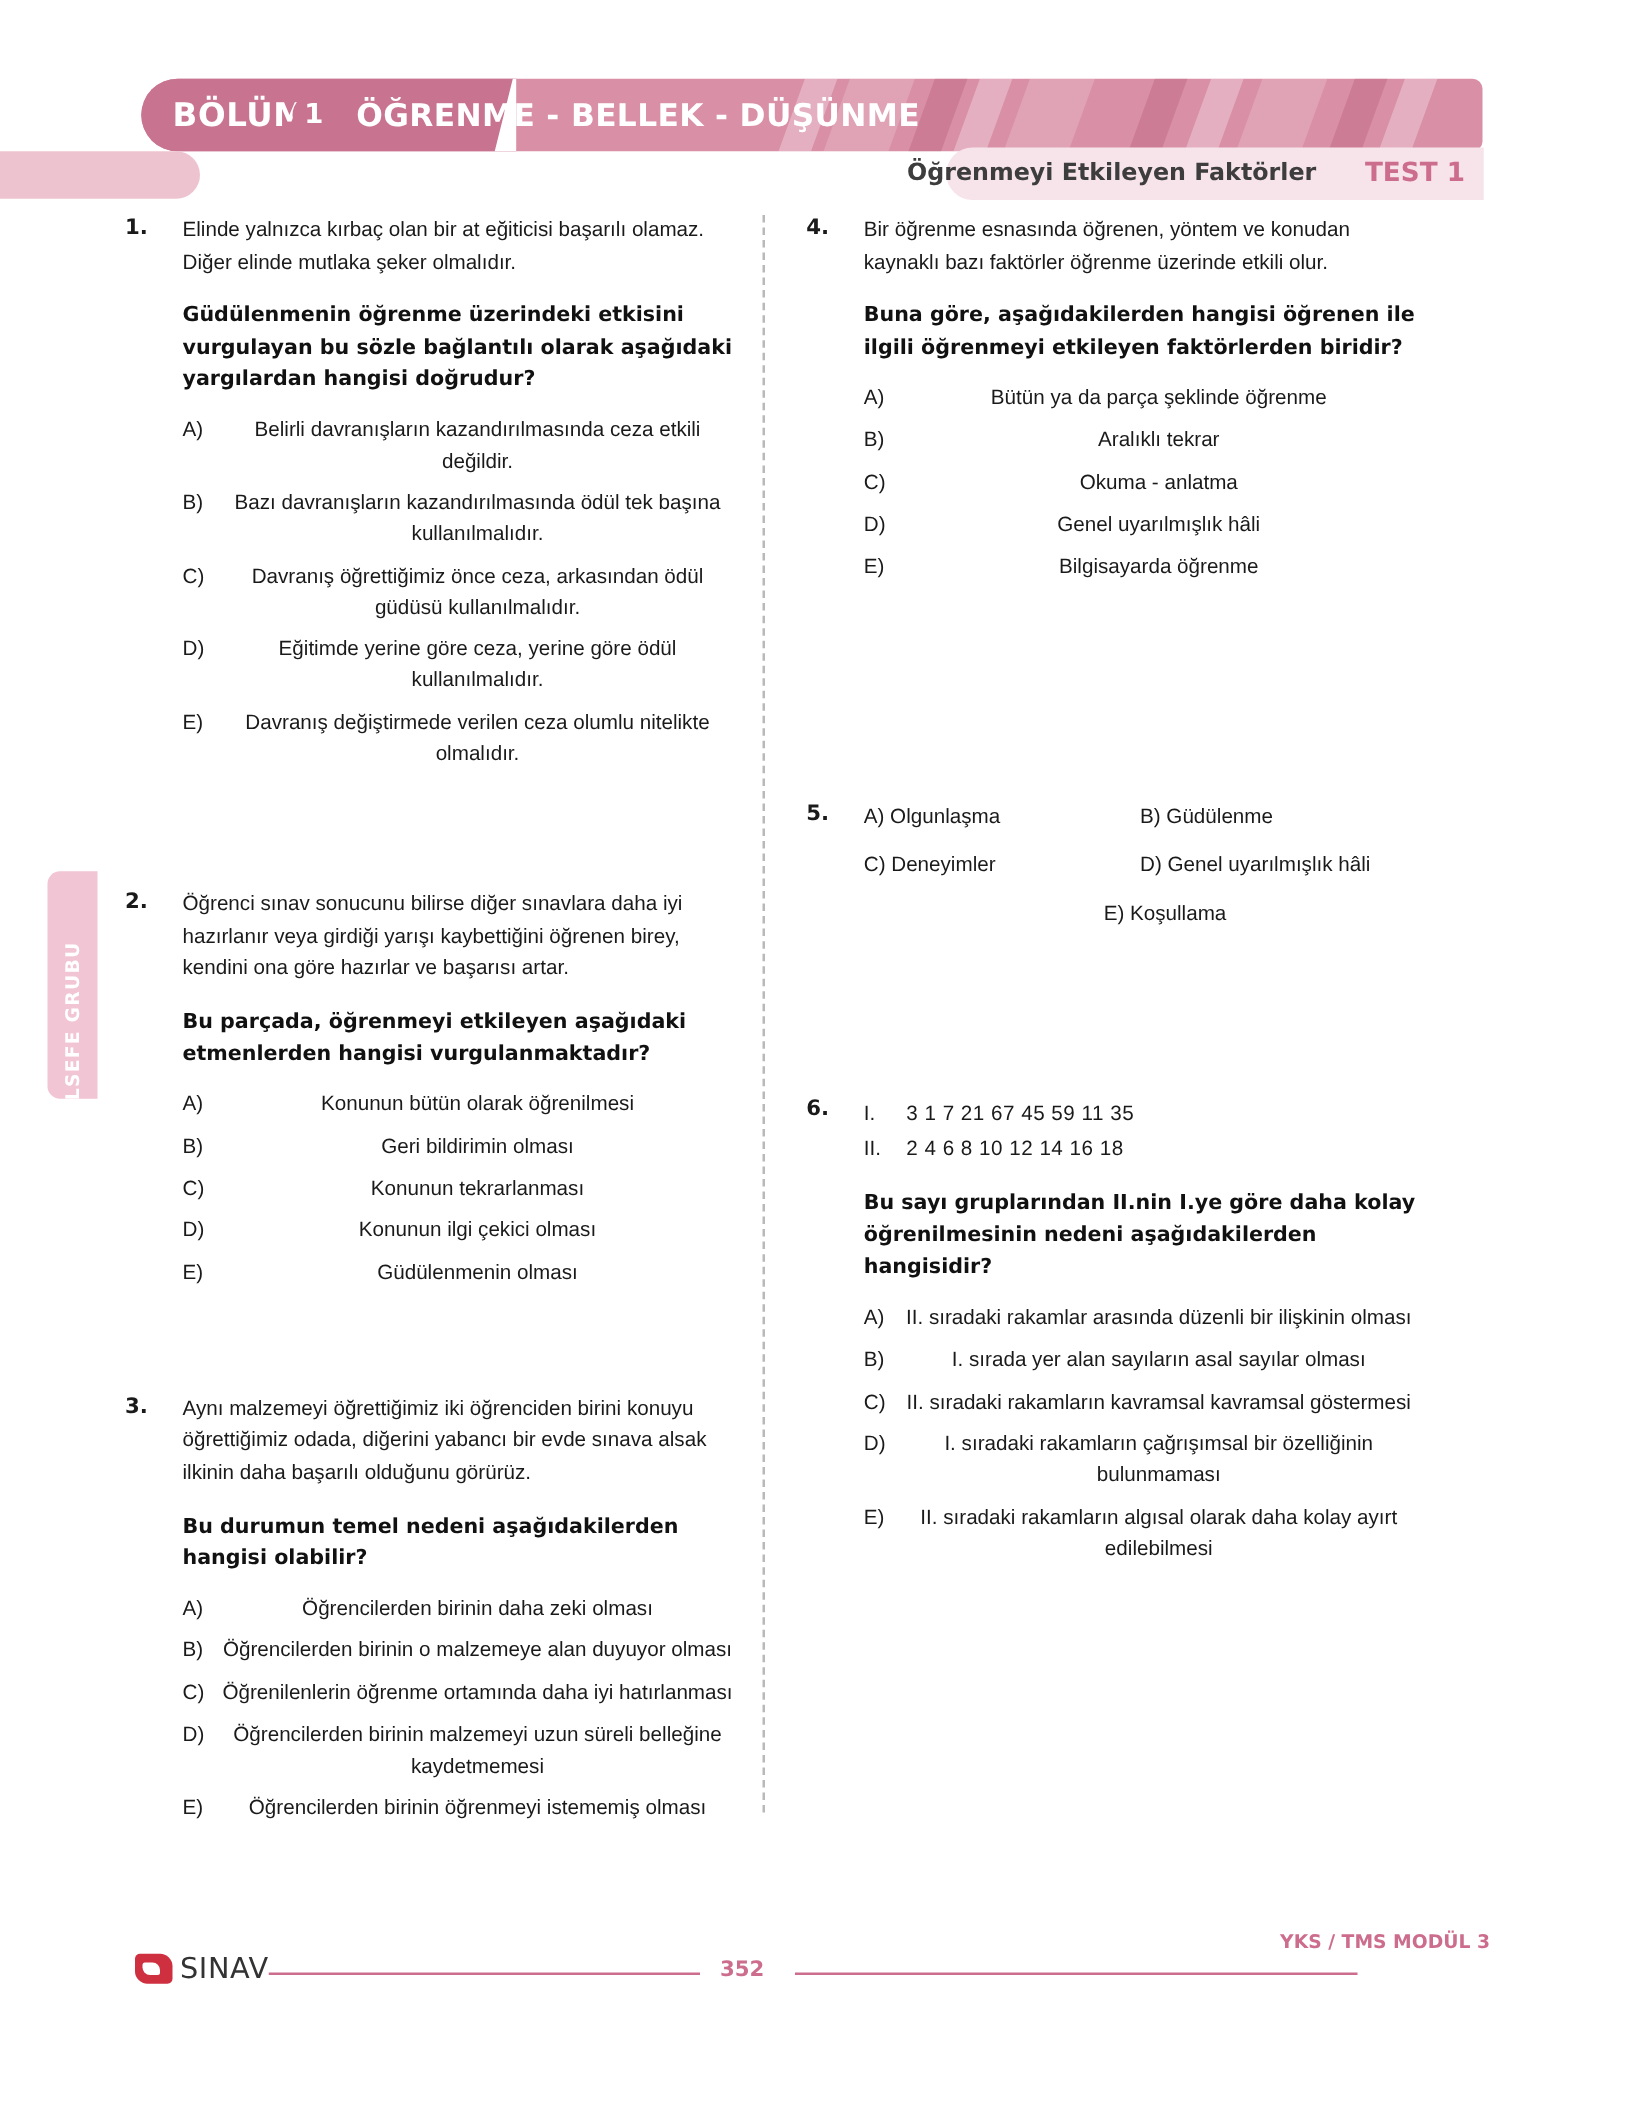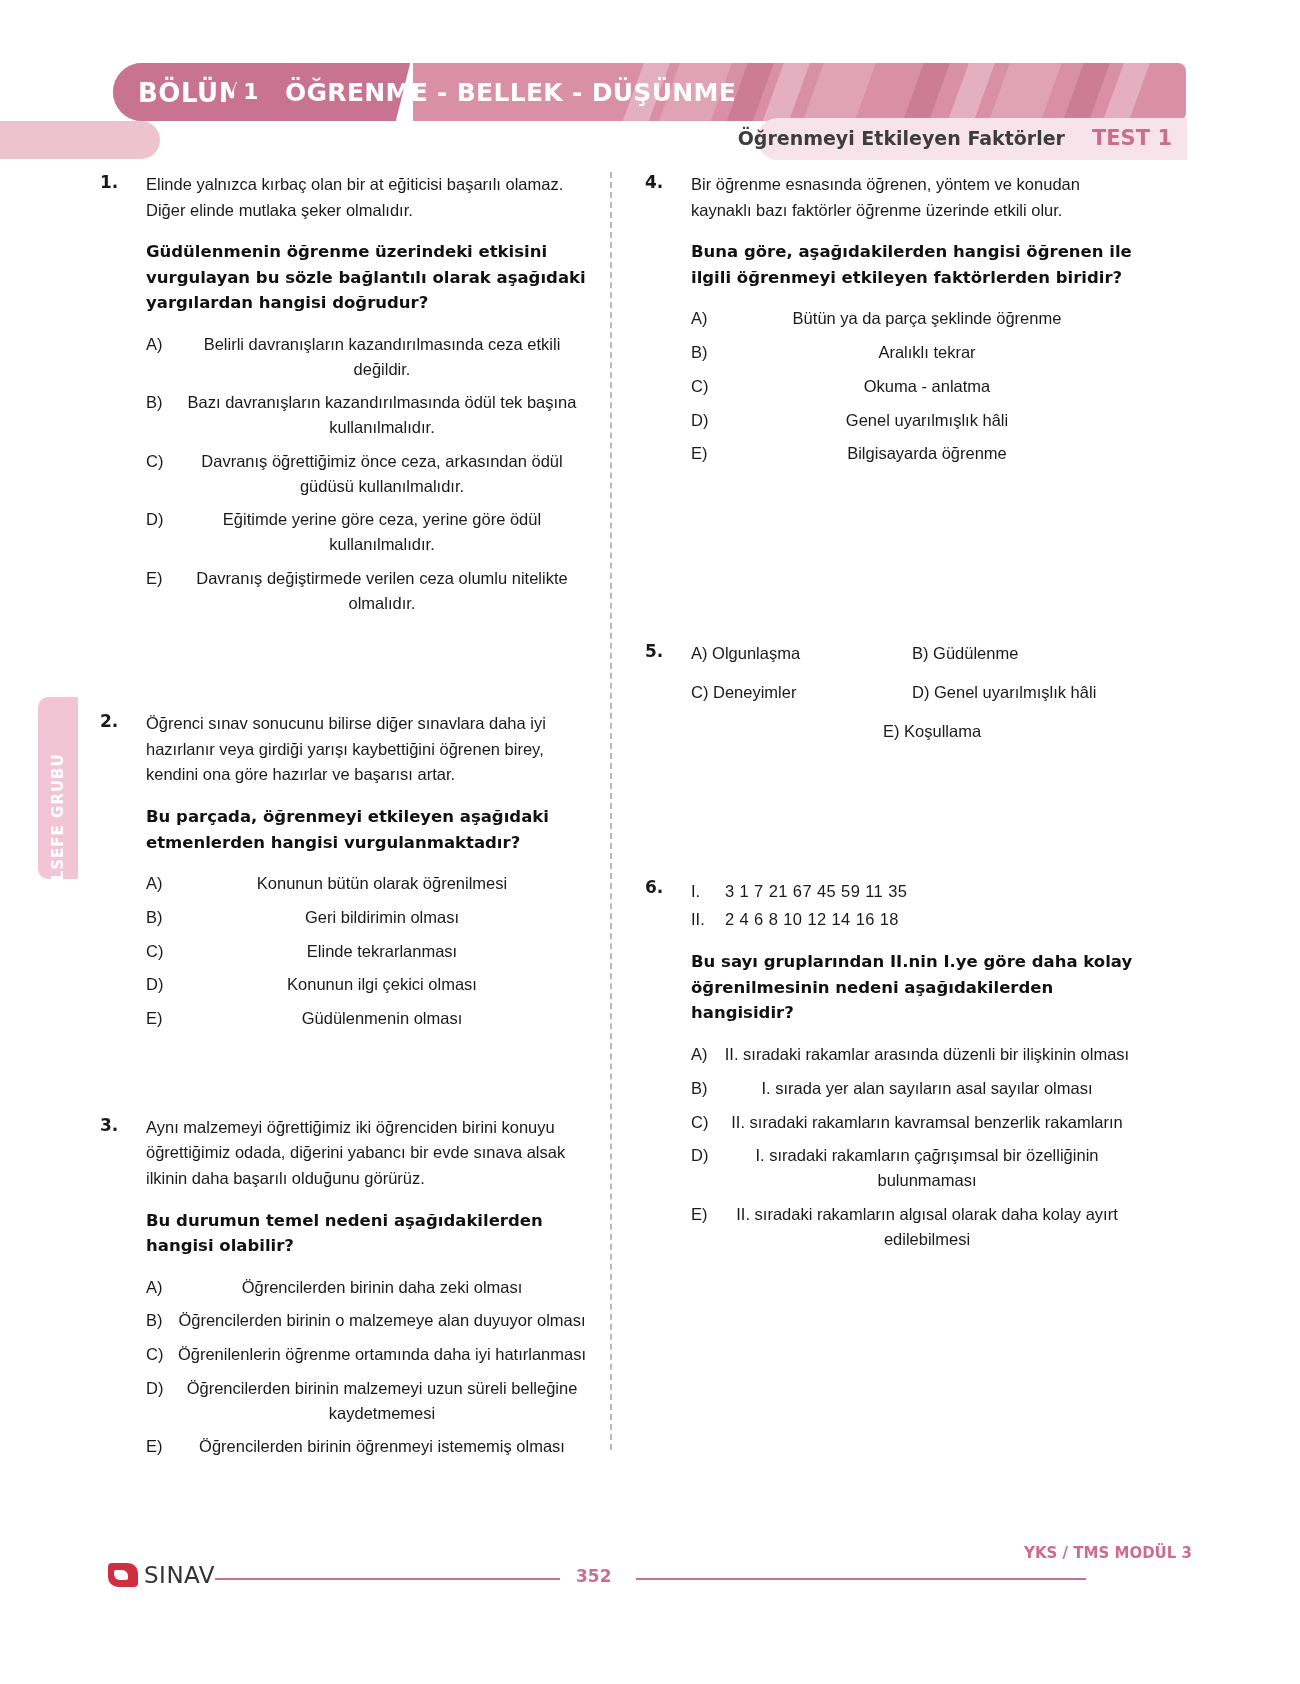--- a/index.html
+++ b/index.html
@@ -110,21 +110,21 @@
   .subheader-right {
     position: absolute;
     right: 113px; top: 118px;
     width: 430px;
     height: 42px;
     background: #f7e3ea;
     border-radius: 21px 0 0 21px;
   }
   .test-topic {
     position: absolute;
-    right: 235px; top: 127px;
+    right: 247px; top: 127px;
     font-size: 19px;
     font-weight: bold;
     color: #3d3d3d;
     font-family: "DejaVu Sans", sans-serif;
     white-space: nowrap;
   }
   .test-label {
     position: absolute;
     right: 128px; top: 126px;
     font-size: 21px;
@@ -404,21 +404,21 @@
             <div class="opt">
               <span class="opt-letter">A)</span>
               <span class="opt-text">Konunun bütün olarak öğrenilmesi</span>
             </div>
             <div class="opt">
               <span class="opt-letter">B)</span>
               <span class="opt-text">Geri bildirimin olması</span>
             </div>
             <div class="opt">
               <span class="opt-letter">C)</span>
-              <span class="opt-text">Elinde tekrarlanması</span>
+              <span class="opt-text">Konunun tekrarlanması</span>
             </div>
             <div class="opt">
               <span class="opt-letter">D)</span>
               <span class="opt-text">Konunun ilgi çekici olması</span>
             </div>
             <div class="opt">
               <span class="opt-letter">E)</span>
               <span class="opt-text">Güdülenmenin olması</span>
             </div>
           </div>
@@ -520,21 +520,21 @@
             <div class="opt">
               <span class="opt-letter">A)</span>
               <span class="opt-text">II. sıradaki rakamlar arasında düzenli bir ilişkinin olması</span>
             </div>
             <div class="opt">
               <span class="opt-letter">B)</span>
               <span class="opt-text">I. sırada yer alan sayıların asal sayılar olması</span>
             </div>
             <div class="opt">
               <span class="opt-letter">C)</span>
-              <span class="opt-text">II. sıradaki rakamların kavramsal benzerlik rakamların</span>
+              <span class="opt-text">II. sıradaki rakamların kavramsal kavramsal göstermesi</span>
             </div>
             <div class="opt">
               <span class="opt-letter">D)</span>
               <span class="opt-text">I. sıradaki rakamların çağrışımsal bir özelliğinin bulunmaması</span>
             </div>
             <div class="opt">
               <span class="opt-letter">E)</span>
               <span class="opt-text">II. sıradaki rakamların algısal olarak daha kolay ayırt edilebilmesi</span>
             </div>
           </div>

